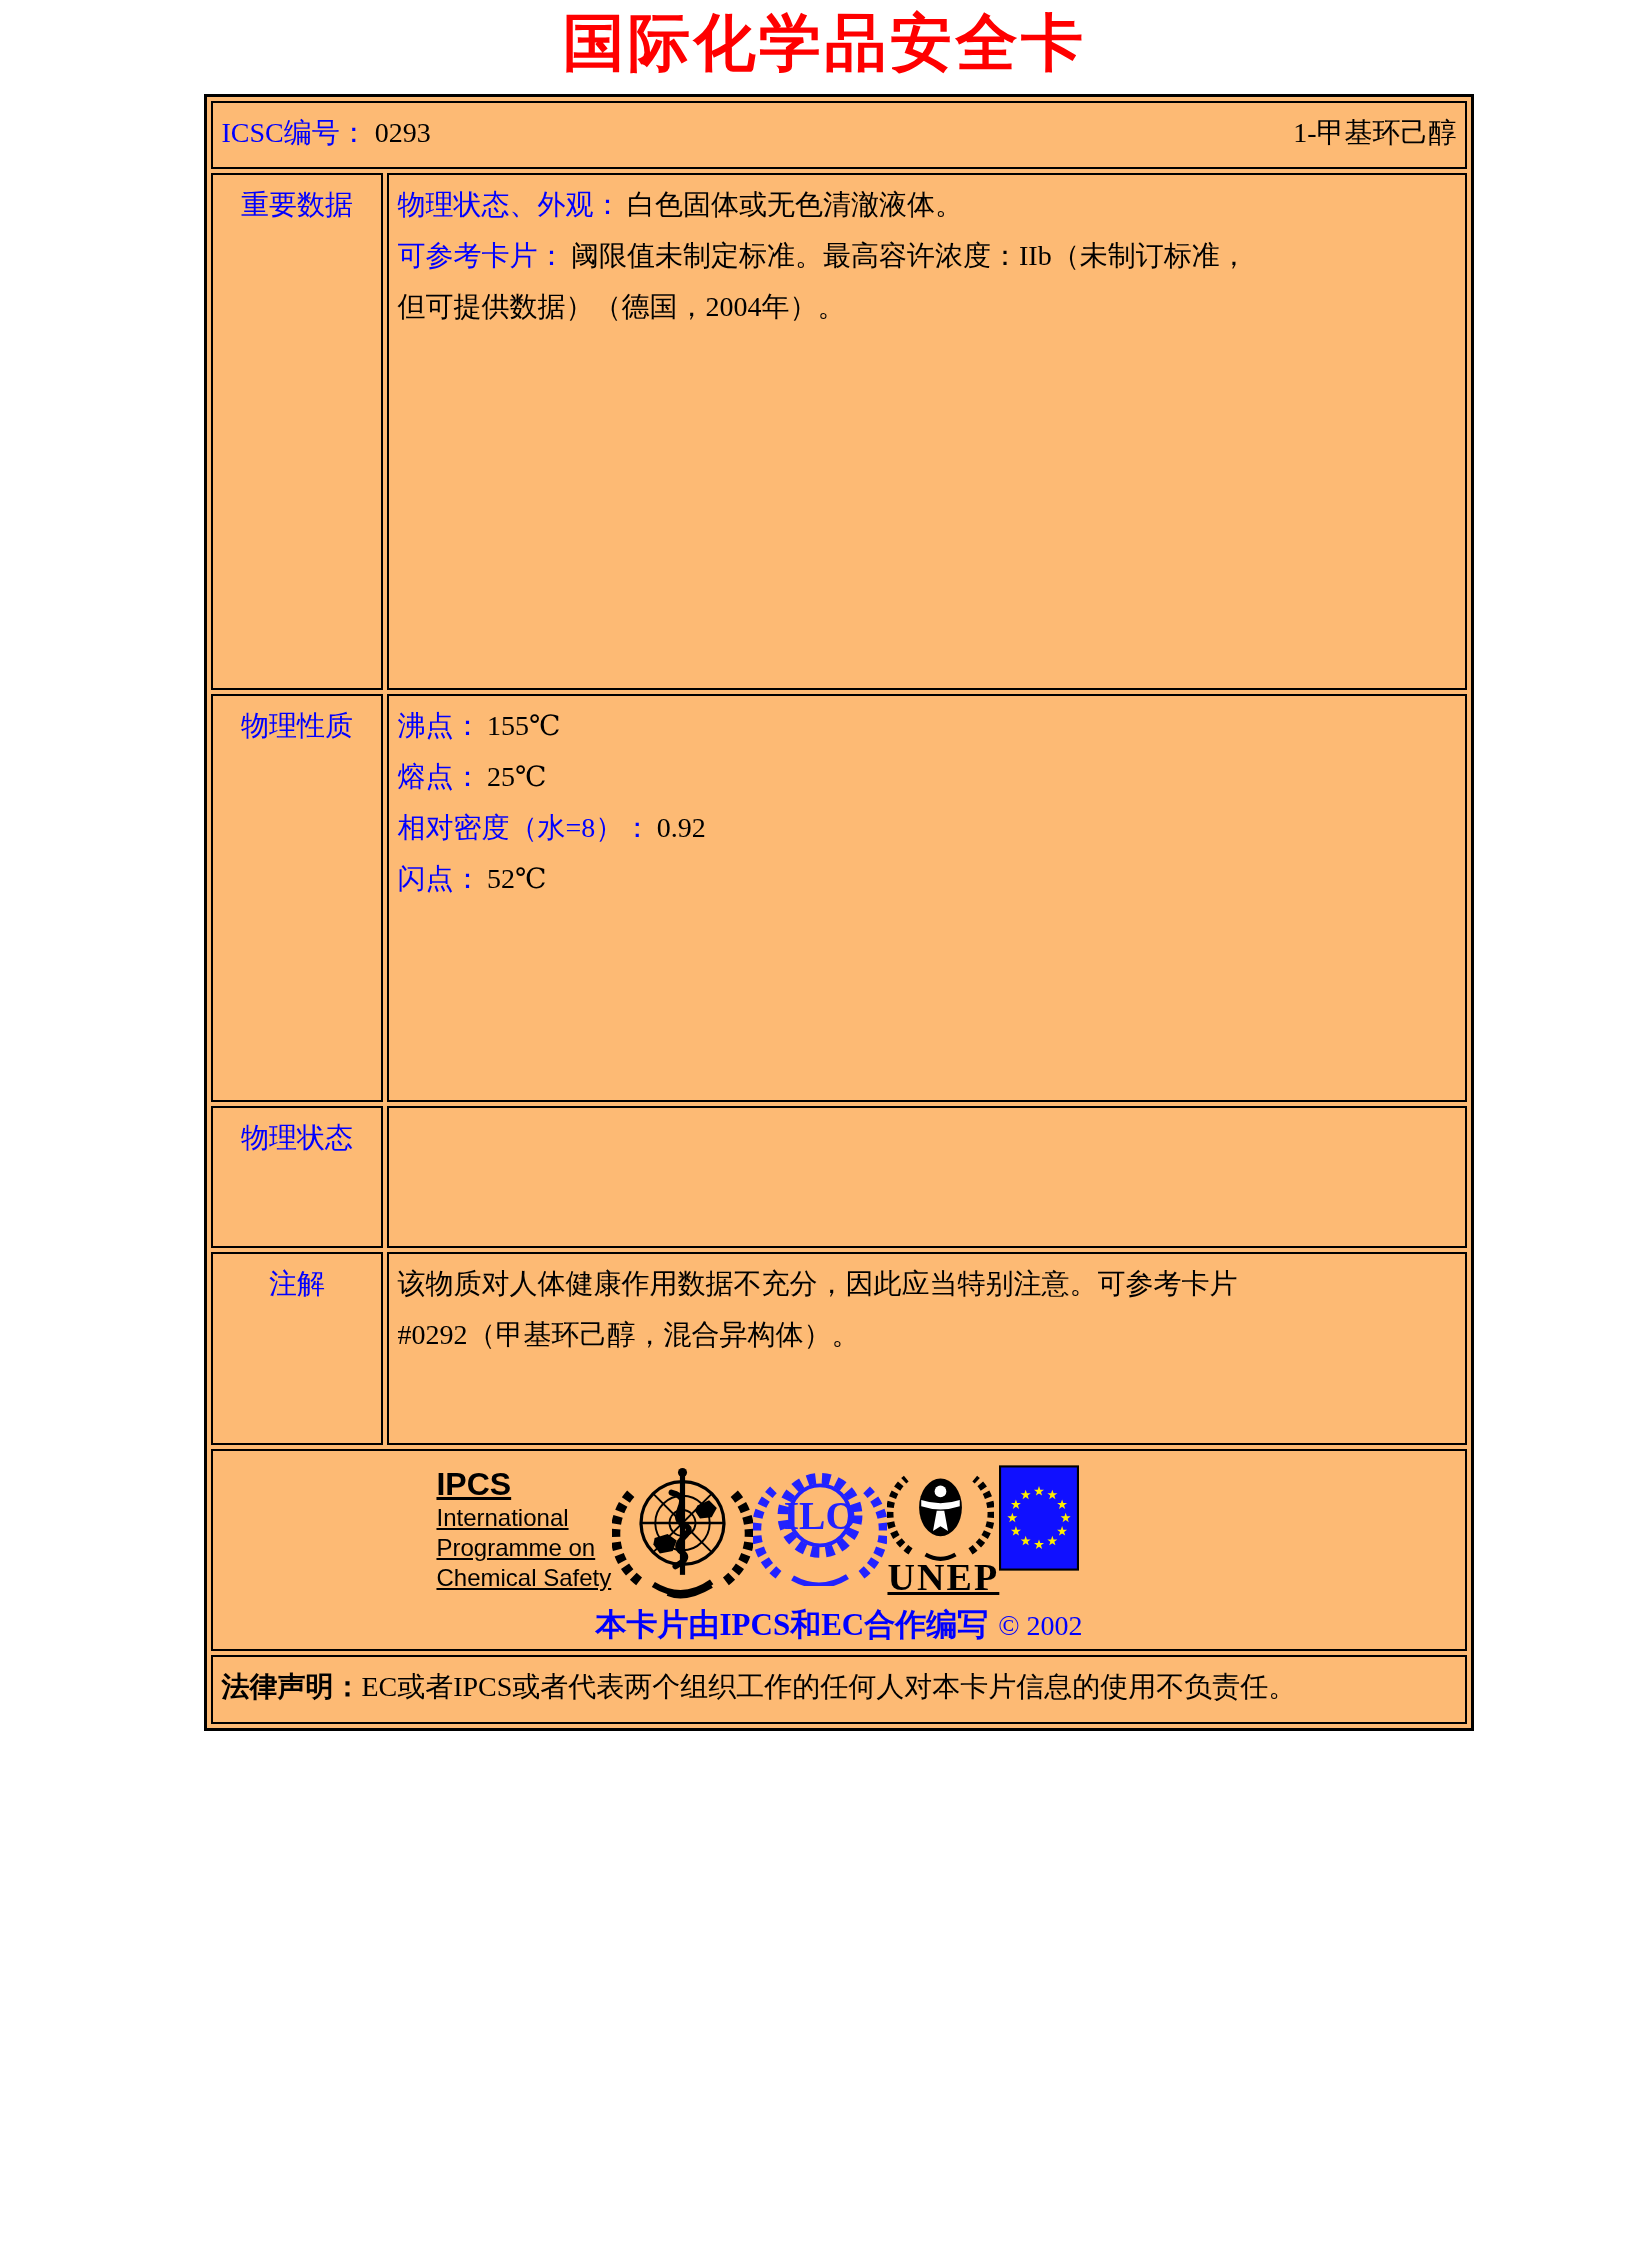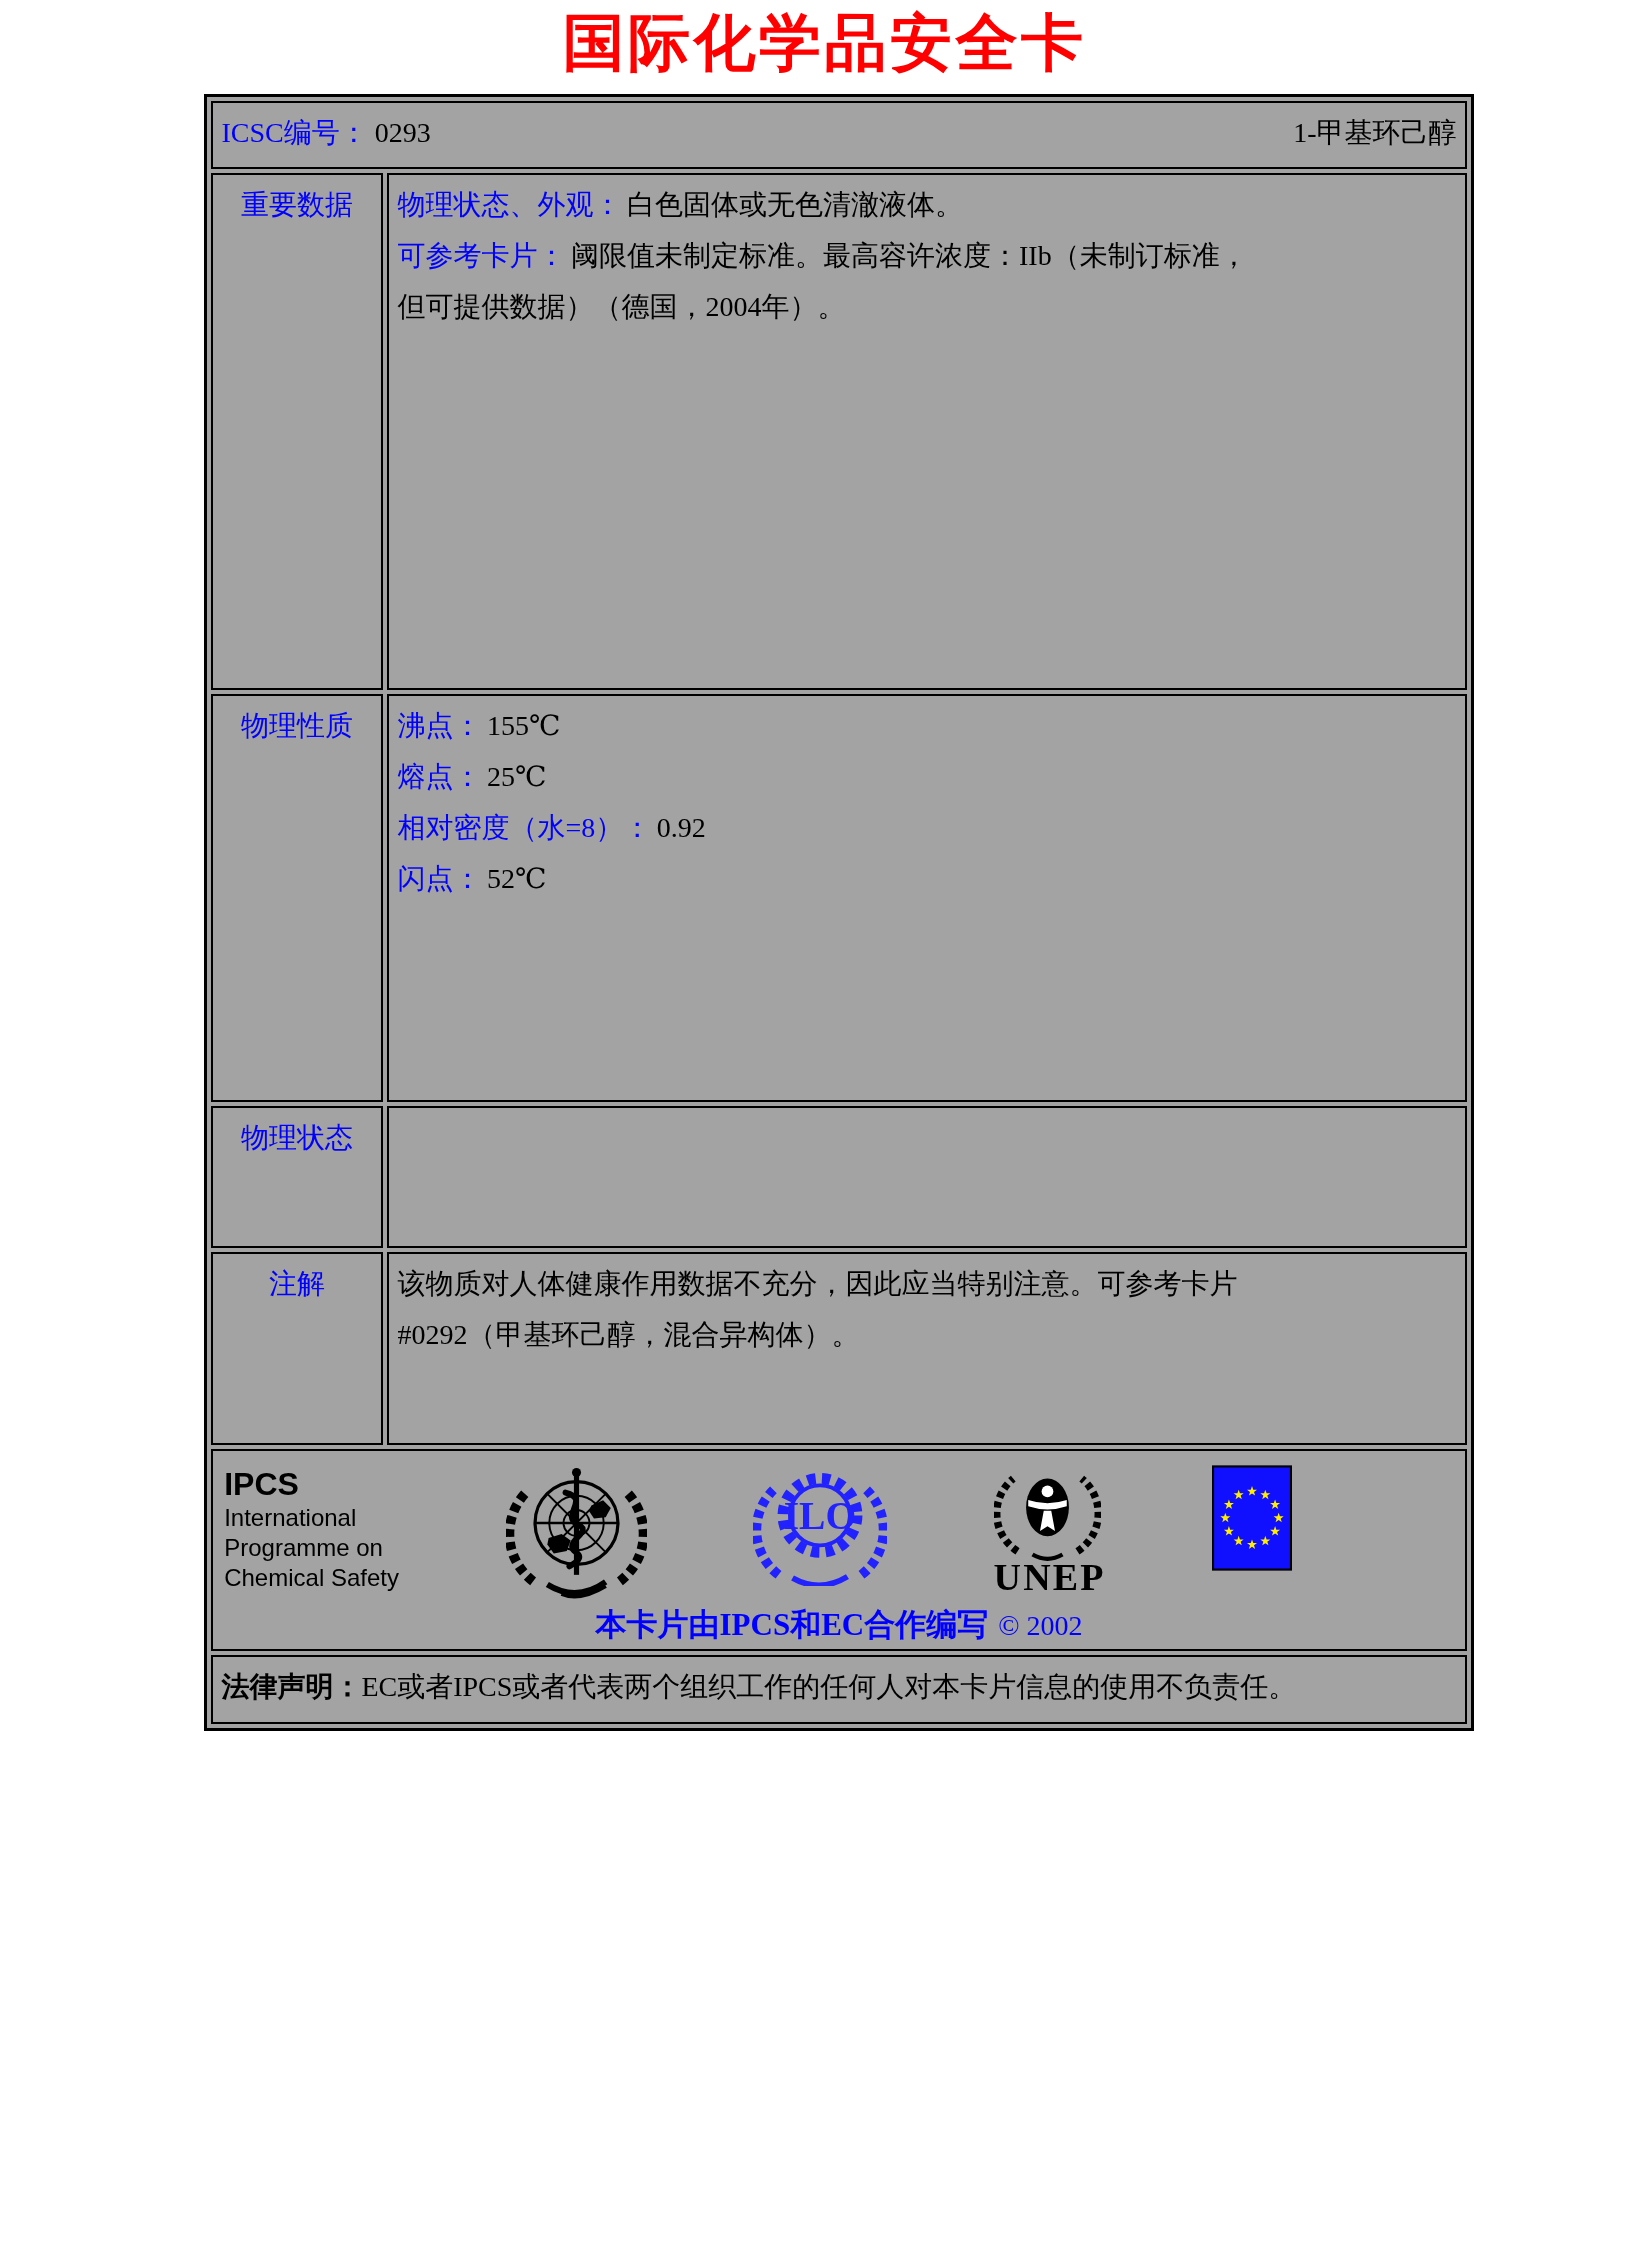--- a/index.html
+++ b/index.html
@@ -18,21 +18,21 @@
     font-family:"Liberation Serif","DejaVu Serif",serif;
   }
   table.card{
     border-collapse:separate;
     border-spacing:4.2px;
     border:3.5px solid #000;
     margin-left:204px;
     margin-top:15.5px;
     width:1270px;
     table-layout:fixed;
-    background:#a3a3a3;
+    background:#fdba74;
   }
   td.cell{
     border:2.1px solid #000;
     box-sizing:border-box;
     vertical-align:top;
     font-size:28px;
     line-height:51px;
     padding:4.2px 8.4px;
     overflow:hidden;
   }
@@ -44,22 +44,22 @@
   .label-cell{
     vertical-align:middle;text-align:center;
     color:#0000ff;
   }
   .content-cell .line{margin:0;}
   .field{color:#0000ff;}
   .val{color:#000;margin-left:5.6px;white-space:pre-wrap;}
   .cell-text{color:#000;white-space:pre-wrap;font-family:Liberation Serif, serif;}
   .footer-cell{height:201px;padding:10px 7px 2.8px 7px;}
   .logo-row{
-    display:flex;justify-content:space-between;align-items:flex-start;
-    padding-right:165px;padding-left:2.8px;
+    display:flex;justify-content:center;align-items:flex-start;
+    padding-right:165px;padding-left:2.8px;text-decoration:underline;
   }
   .ipcs-block{
     font-family:"Liberation Sans","DejaVu Sans",sans-serif;
     padding-top:11.3px;width:176px;line-height:normal;
   }
   .ipcs-acronym{font-size:32px;font-weight:bold;line-height:37px;}
   .ipcs-line{font-size:24px;line-height:30px;}
   .unep-block{text-align:center;}
   .unep-caption{
     font-size:38px;font-weight:bold;line-height:31px;letter-spacing:2.1px;

